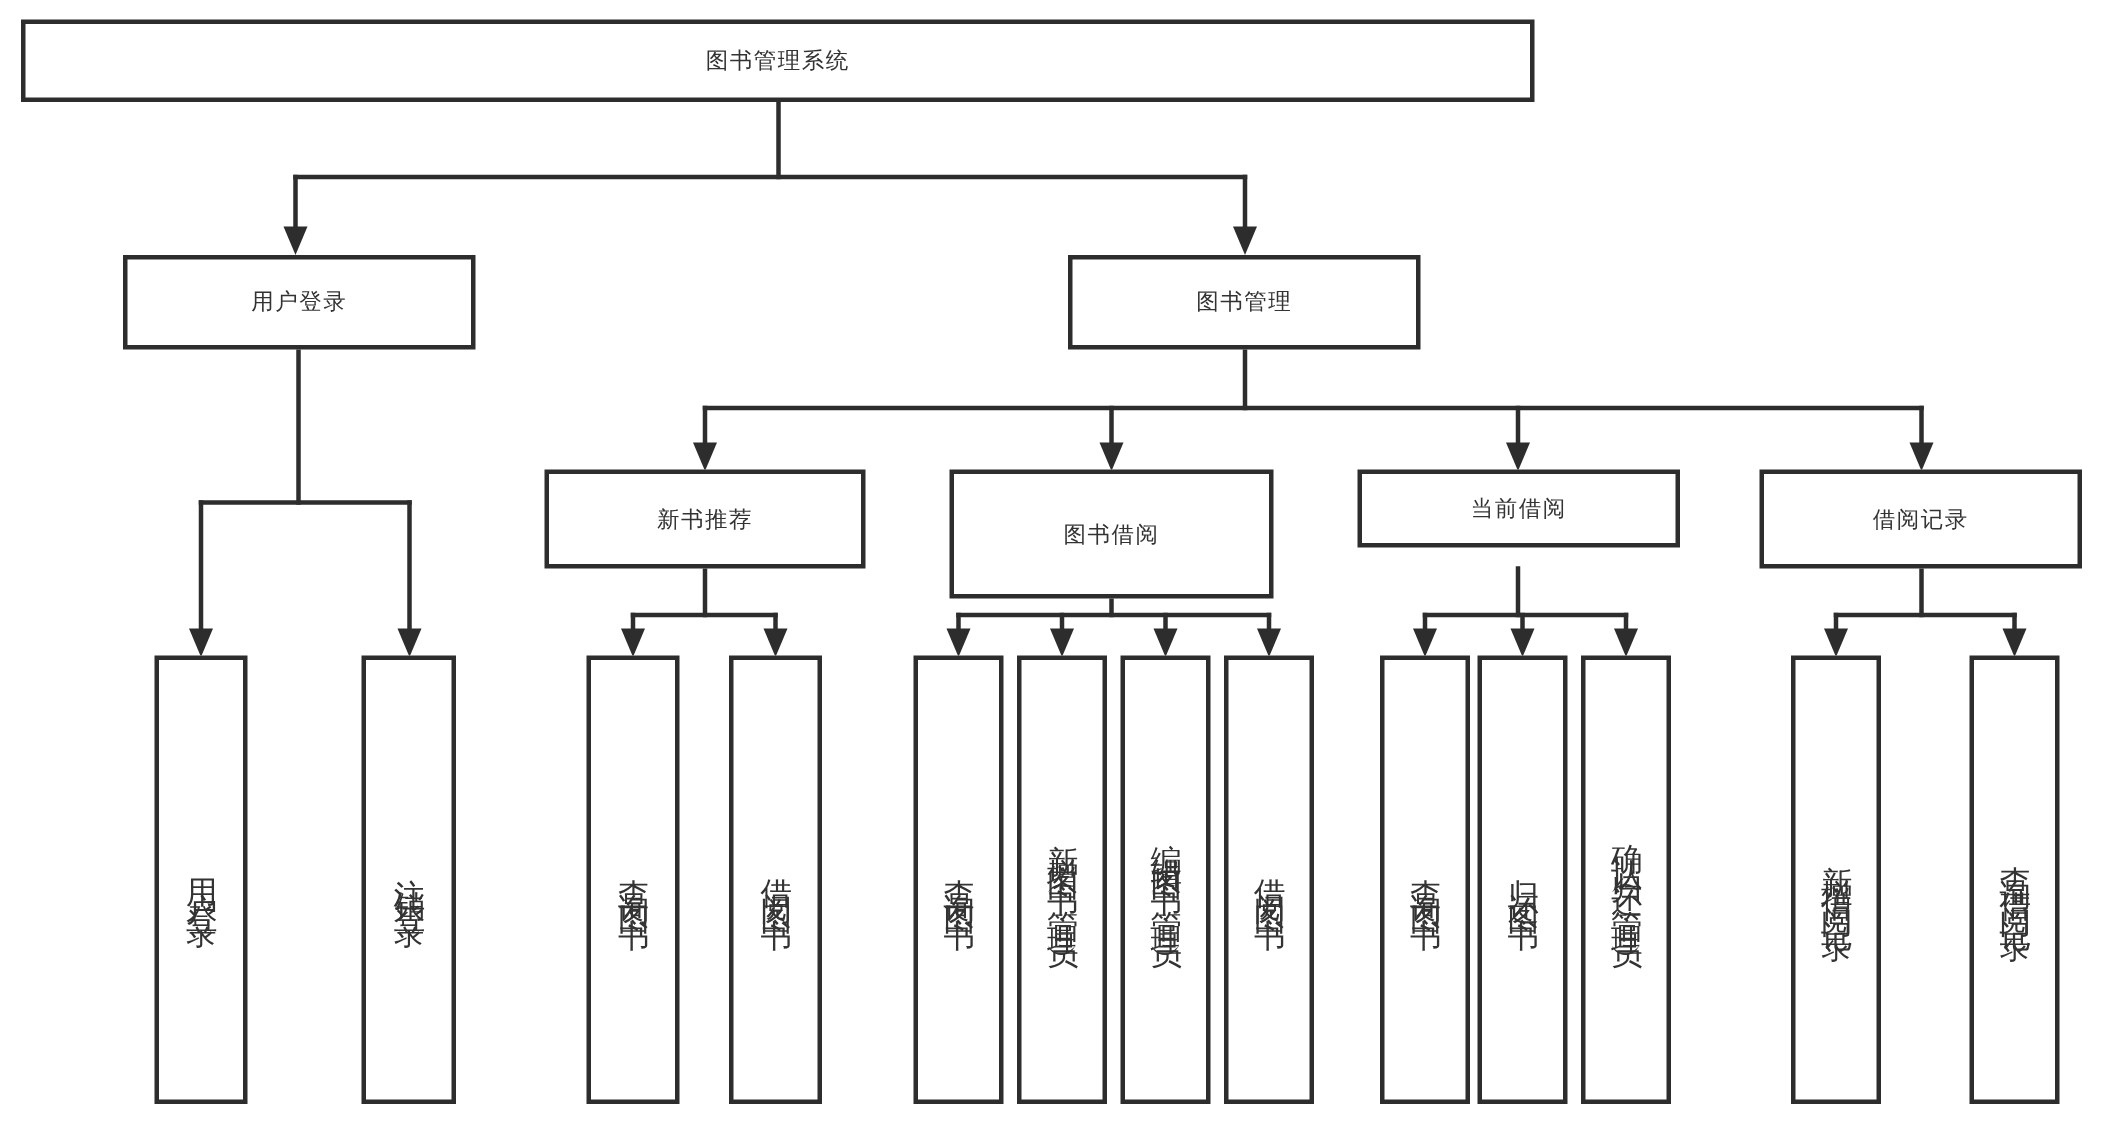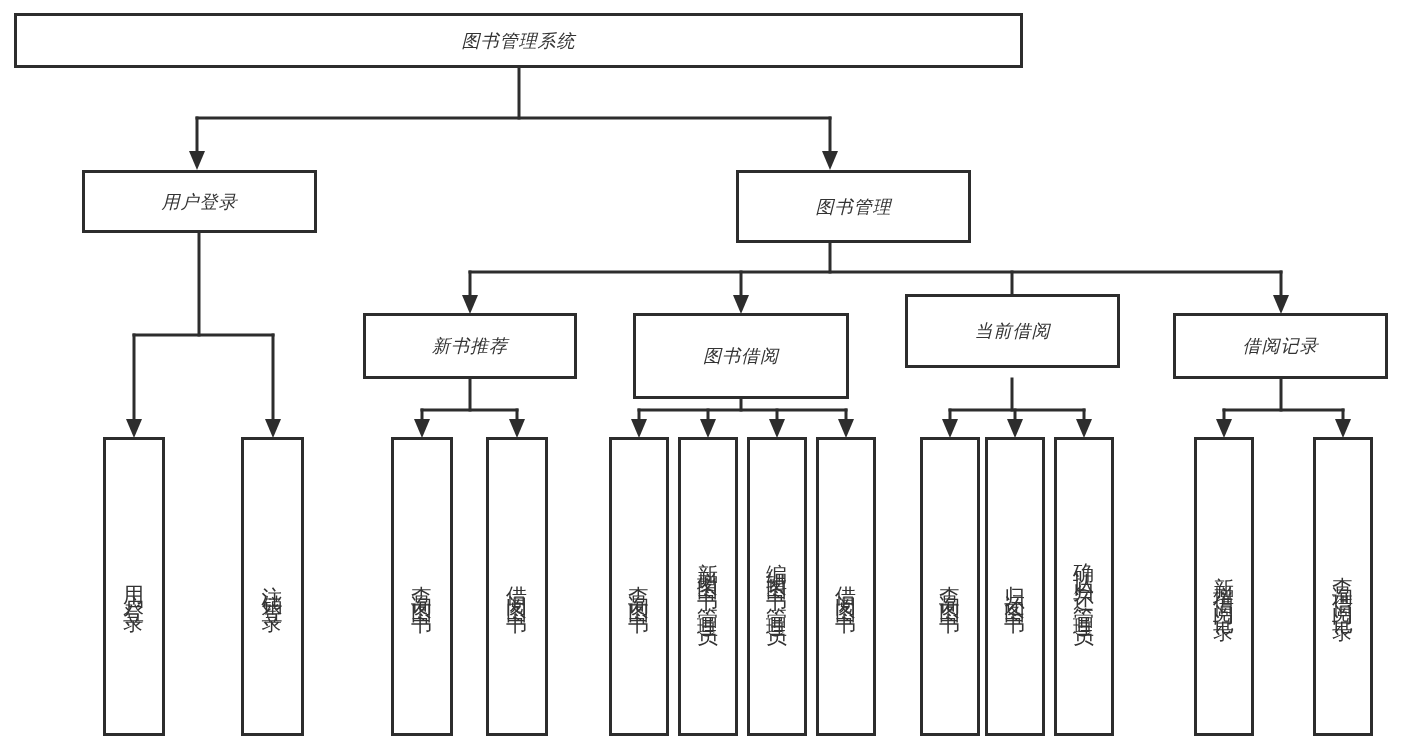--- a/index.html
+++ b/index.html
@@ -16,21 +16,21 @@
   .node {
     position: absolute;
     box-sizing: border-box;
     background: #ffffff;
     border: 3px solid #2d2d2d;
     display: flex;
     align-items: center;
     justify-content: center;
     z-index: 2;
   }
-  .hnode { font-size: 18px; letter-spacing: 1px; font-style: italic; }
+  .hnode { font-size: 15px; letter-spacing: 1px; }
   .vnode {
     font-size: 21px;
     writing-mode: vertical-rl;
     text-orientation: mixed;
     letter-spacing: 9px;
     line-height: 1.1;
   }
   .vnode span, .hnode span { white-space: nowrap; }
   #watermark {
     position: absolute;
@@ -114,31 +114,31 @@
     </g>
   </svg>
 
   <div class="node hnode" style="left:14px; top:13px; width:1009px; height:55px;">
     <span>图书管理系统</span>
   </div>
 
   <div class="node hnode" style="left:82px; top:170px; width:235px; height:63px;">
     <span>用户登录</span>
   </div>
-  <div class="node hnode" style="left:712px; top:170px; width:235px; height:73px;margin-left:24px;">
+  <div class="node hnode" style="left:712px; top:170px; width:235px; height:63px;">
     <span>图书管理</span>
   </div>
 
   <div class="node hnode" style="left:363px; top:313px; width:214px; height:66px;">
     <span>新书推荐</span>
   </div>
   <div class="node hnode" style="left:633px; top:313px; width:216px; height:86px;">
     <span>图书借阅</span>
   </div>
-  <div class="node hnode" style="left:905px; top:294px; width:215px; height:74px;">
+  <div class="node hnode" style="left:905px; top:313px; width:215px; height:52px;">
     <span>当前借阅</span>
   </div>
   <div class="node hnode" style="left:1173px; top:313px; width:215px; height:66px;">
     <span>借阅记录</span>
   </div>
 
   <div class="node vnode" style="left:103px; top:437px; width:62px; height:299px;">
     <span>用户登录</span>
   </div>
   <div class="node vnode" style="left:241px; top:437px; width:63px; height:299px;">

